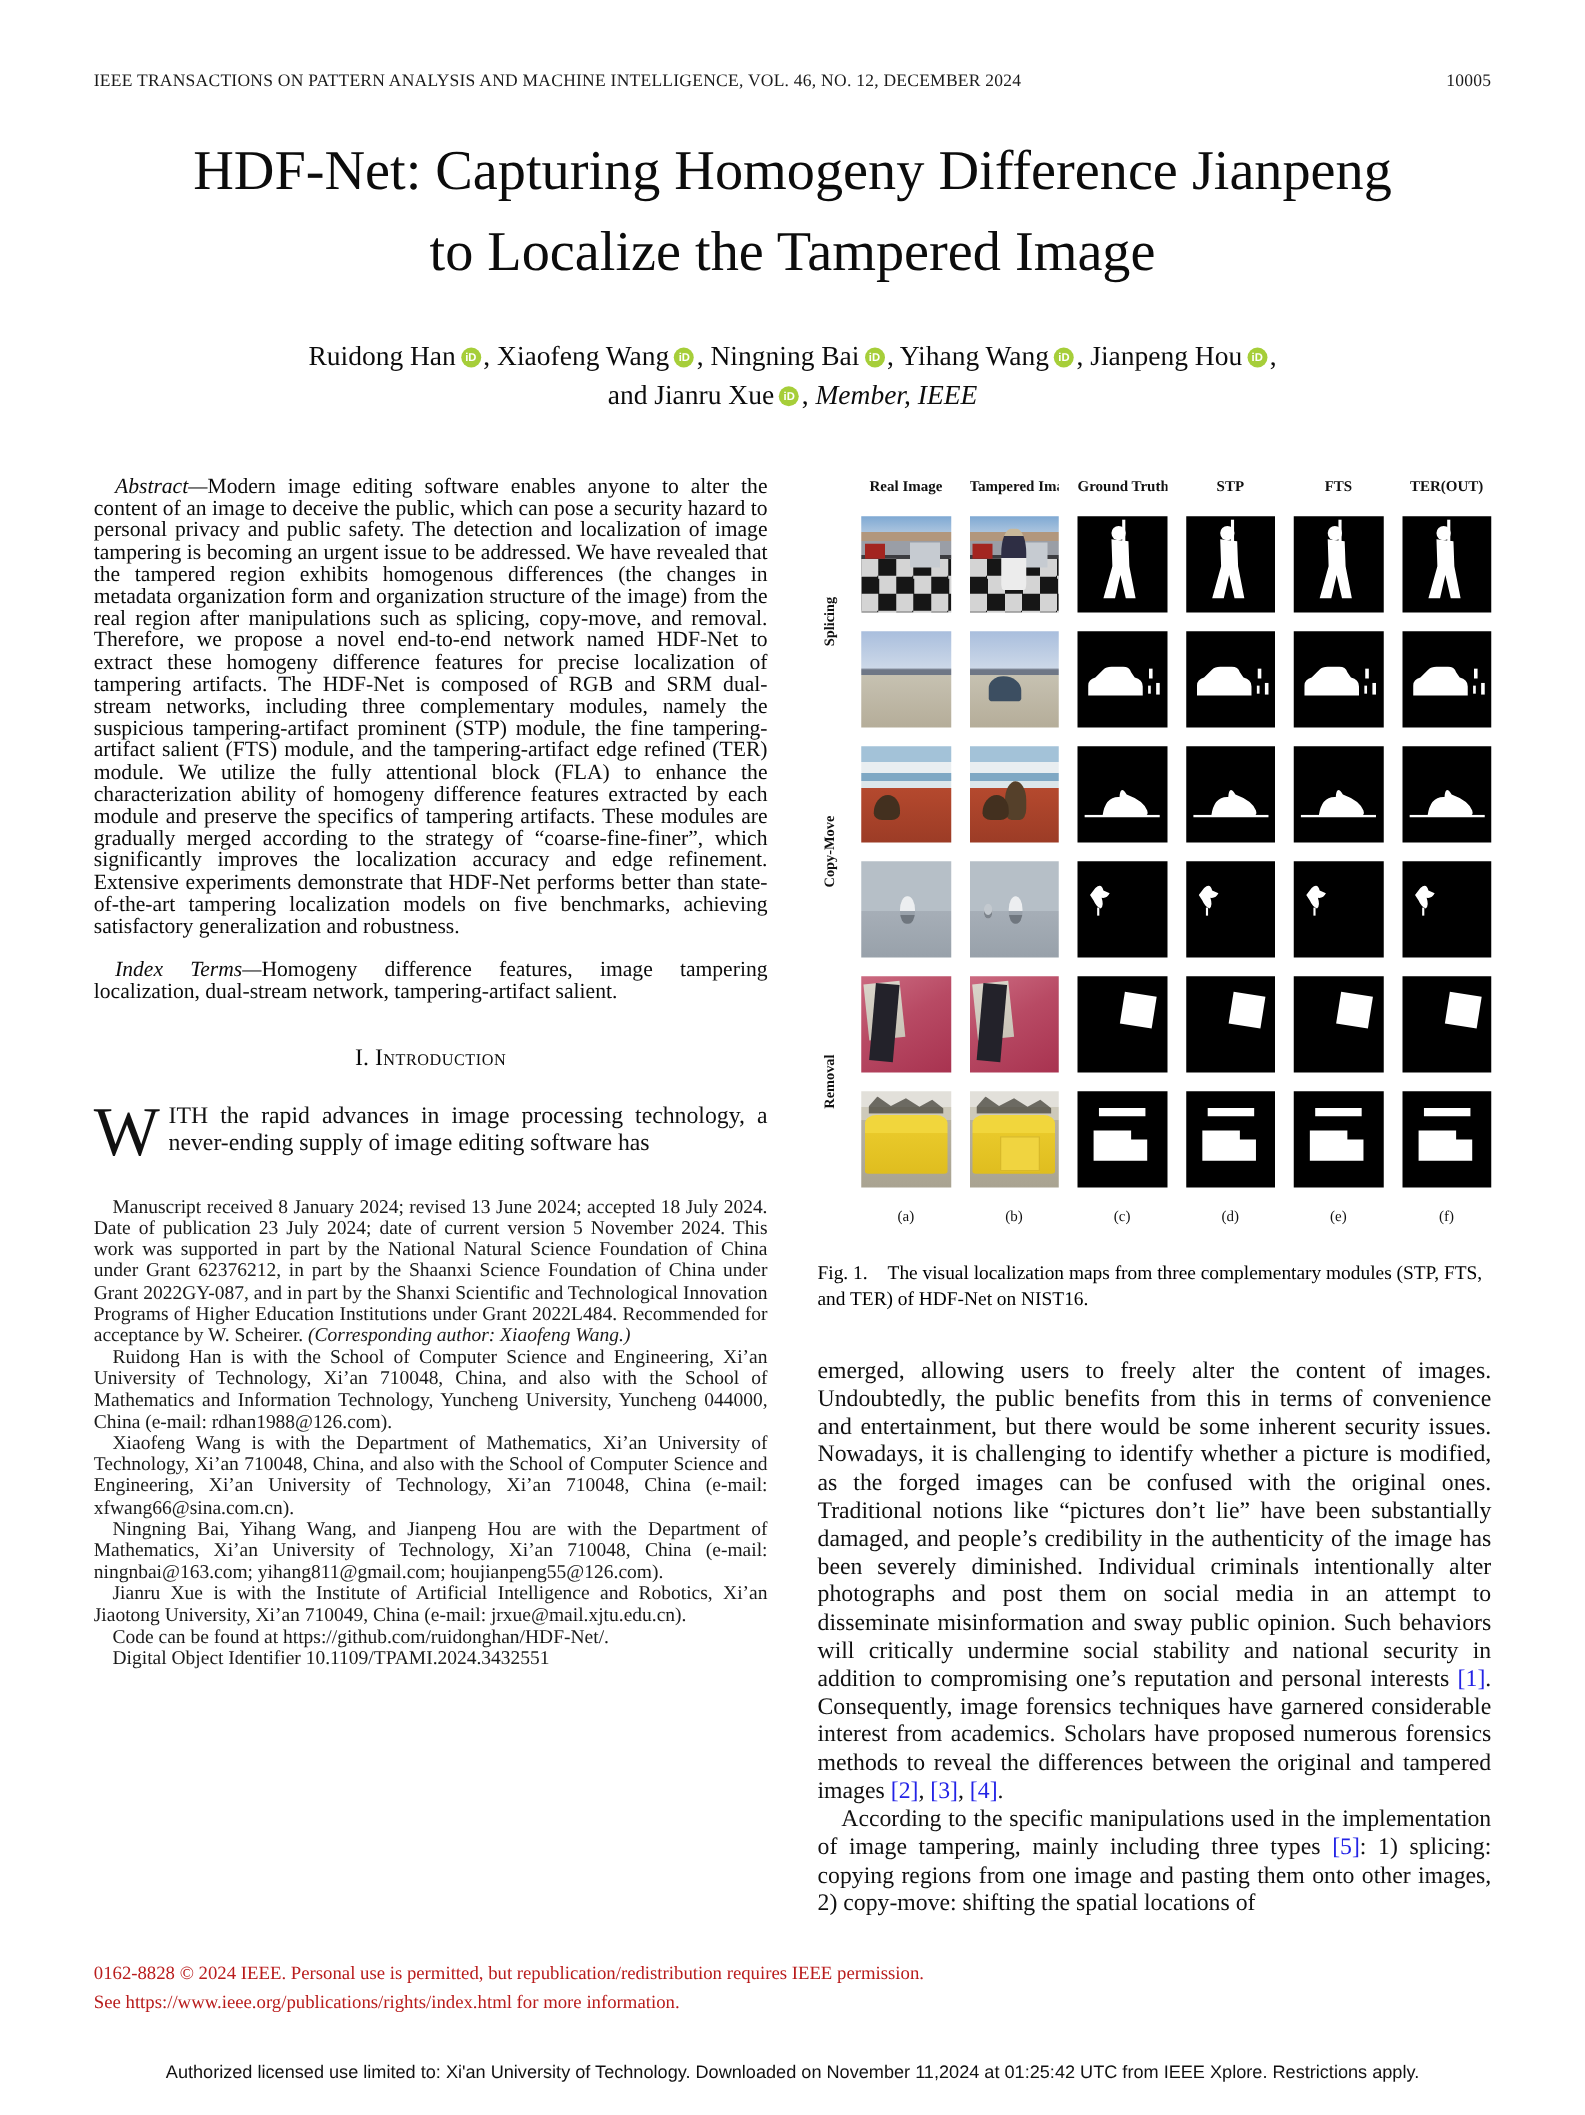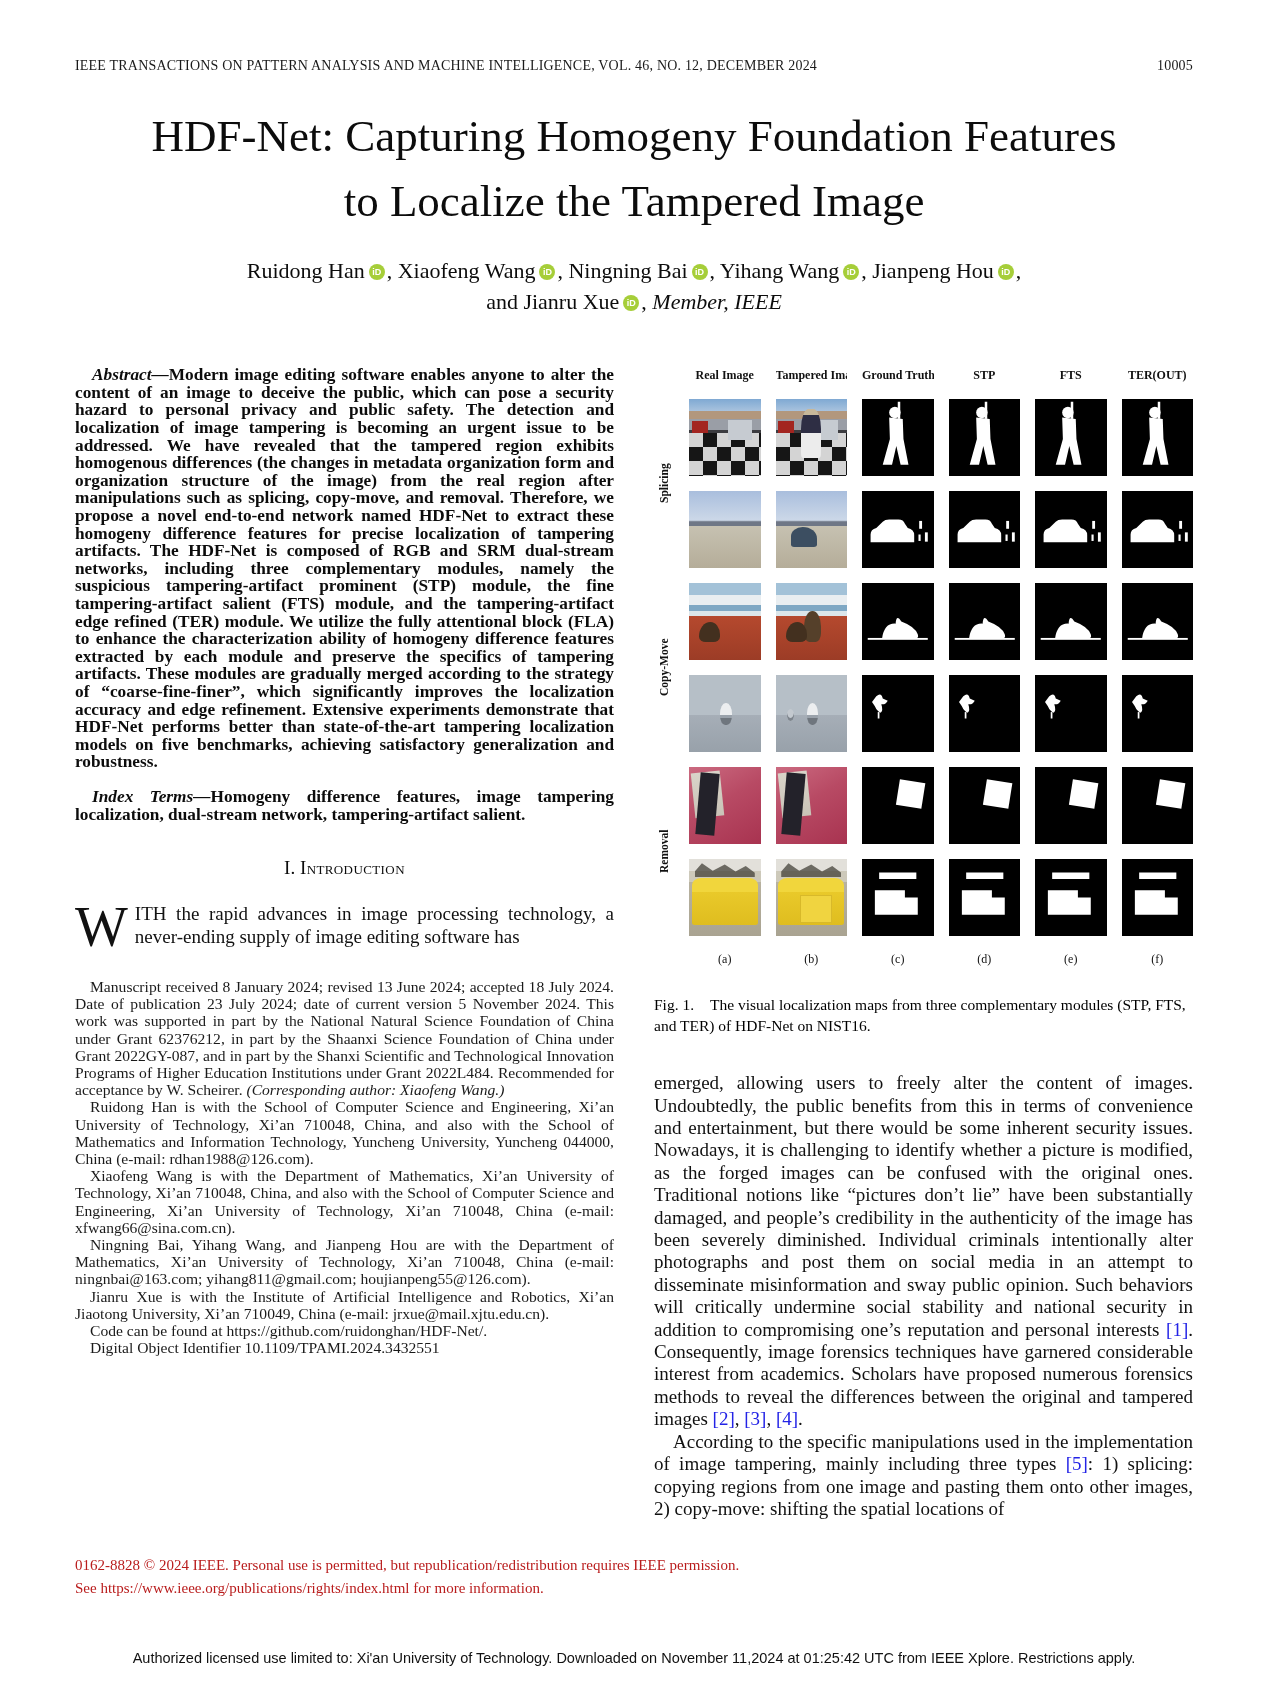--- a/index.html
+++ b/index.html
@@ -6,31 +6,31 @@
   body{width:1268px;height:1692px;background:#ffffff;position:relative;overflow:hidden;
        font-family:"Liberation Serif","DejaVu Serif",serif;color:#111;}
   .page{position:absolute;inset:0;padding:0 75px;box-sizing:border-box;}
 
   
   .runhead{display:flex;justify-content:space-between;align-items:center;
            padding-top:58px;font-size:14px;letter-spacing:.2px;color:#1a1a1a;}
 
   
   h1.title{margin:30px 0 0 0;text-align:center;font-weight:400;font-size:45px;line-height:1.45;color:#0c0c0c;}
-  .authors{margin-top:20px;text-align:center;font-size:22px;line-height:1.45;color:#0c0c0c;}
+  .authors{margin-top:34px;text-align:center;font-size:22px;line-height:1.45;color:#0c0c0c;}
   .orcid{display:inline-block;width:16px;height:16px;border-radius:50%;background:#a6ce39;color:#fff;
          font:bold 9px/16px "Liberation Sans",sans-serif;text-align:center;margin:0 2px 0 4px;vertical-align:3px;}
   .seg-it{font-style:italic;}
 
   
   .cols{display:flex;justify-content:space-between;gap:40px;margin-top:48px;}
   .col{width:539px;flex:0 0 539px;}
 
   p{margin:0;}
-  .abstract,.idx{font-weight:bold;font-size:17.3px;line-height:17.6px;text-align:justify;color:#0c0c0c;}
+  .abstract,.idx{font-weight:normal;font-size:17.3px;line-height:17.6px;text-align:justify;color:#0c0c0c;}
   .abstract{text-indent:17px;}
   .idx{text-indent:17px;margin-top:17px;}
   .lead{font-style:italic;}
 
   h2.sec{margin:34px 0 0 0;text-align:center;font-weight:400;font-size:19px;color:#0c0c0c;}
   h2.sec .sc{font-variant:small-caps;letter-spacing:.4px;}
 
   .intro{margin-top:24px;font-size:19px;line-height:22.4px;text-align:justify;}
   .dropcap{float:left;font-size:56px;line-height:42px;padding:3px 7px 0 0;}
 
@@ -131,21 +131,21 @@
 </svg>
 
 <div class="page">
 
   <div class="runhead">
     <span>IEEE TRANSACTIONS ON PATTERN ANALYSIS AND MACHINE INTELLIGENCE, VOL. 46, NO. 12, DECEMBER 2024</span>
     <span>10005</span>
   </div>
 
   <h1 class="title">
-    <span>HDF-Net: Capturing Homogeny Foundation Features</span><br>
+    <span>HDF-Net: Capturing Homogeny Difference Jianpeng</span><br>
     <span>to Localize the Tampered Image</span>
   </h1>
 
   <div class="authors">
     <div><span class="seg-t">Ruidong Han</span><span class="orcid">iD</span><span class="seg-t">, Xiaofeng Wang</span><span class="orcid">iD</span><span class="seg-t">, Ningning Bai</span><span class="orcid">iD</span><span class="seg-t">, Yihang Wang</span><span class="orcid">iD</span><span class="seg-t">, Jianpeng Hou</span><span class="orcid">iD</span><span class="seg-t">,</span></div>
     <div><span class="seg-t">and Jianru Xue</span><span class="orcid">iD</span><span class="seg-t">, </span><span class="seg-it">Member, IEEE</span></div>
   </div>
 
   <div class="cols">
 

